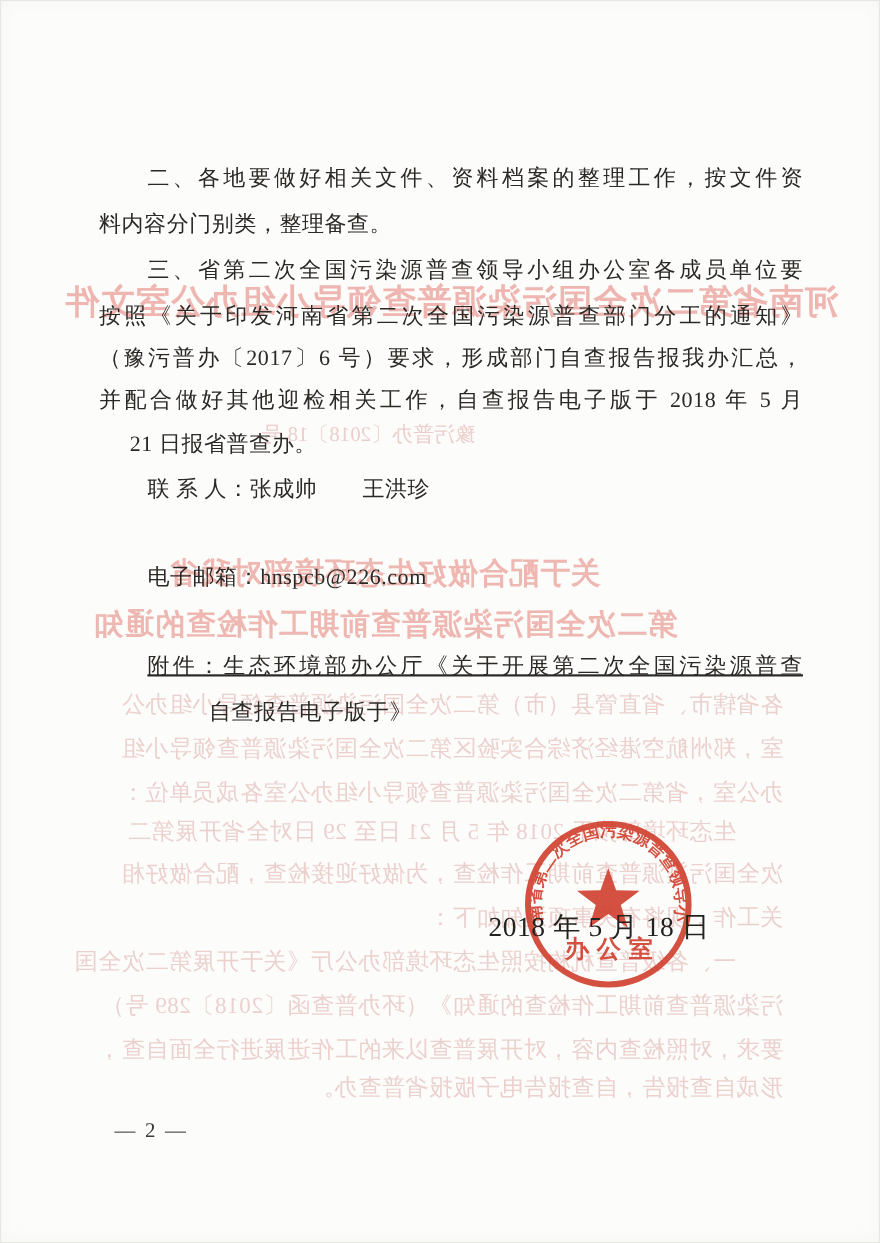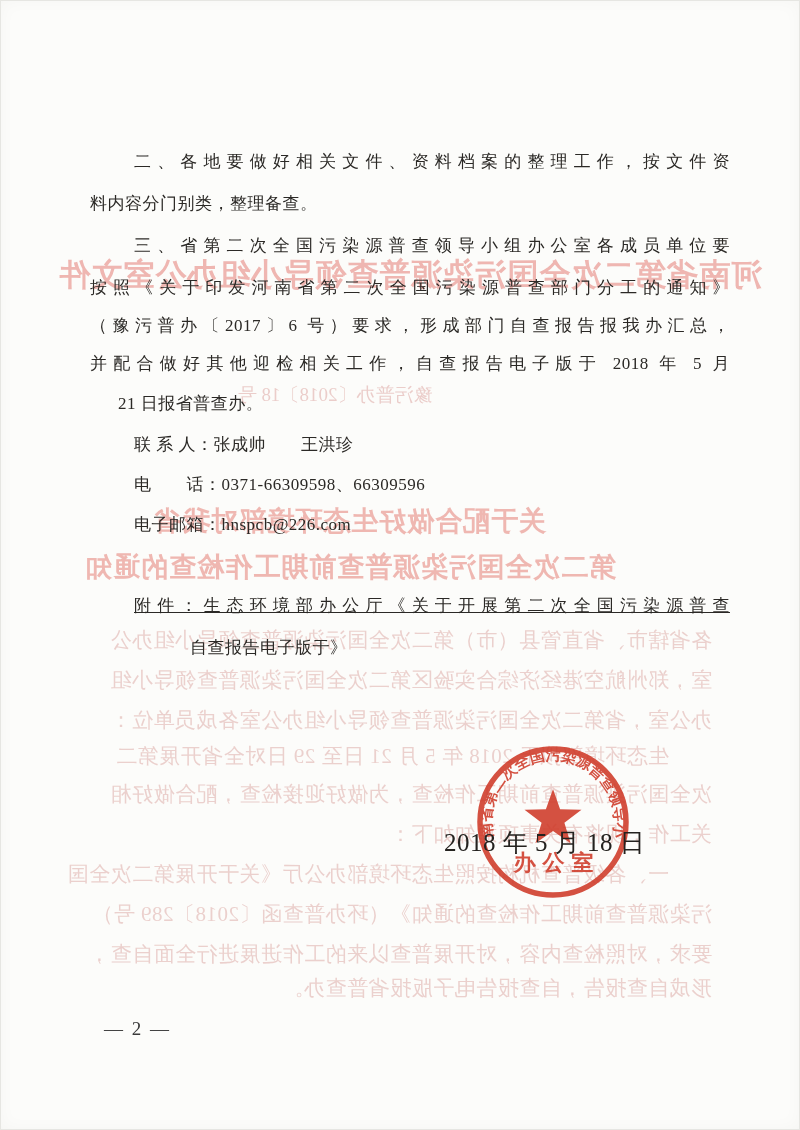--- a/index.html
+++ b/index.html
@@ -7,21 +7,21 @@
     position:relative;
     width:800px;height:1130px;
     background:#fcfcfa;
     overflow:hidden;
     font-family:"Liberation Serif","DejaVu Serif",serif;
     box-shadow:inset 0 0 0 1px #e6e6e2, inset 0 0 18px rgba(0,0,0,0.03);
   }
   
   .l{
     position:absolute;
-    font-size:17px;
+    font-size:20px;
     line-height:28px;
     color:#2b2926;
     white-space:nowrap;
     letter-spacing:0.5px;
     z-index:3;
   }
   .just{
     white-space:normal;
     text-align:justify;
     text-align-last:justify;
@@ -88,21 +88,20 @@
 
   <div class="l just indent" style="left:90px;top:148px;width:640px;">二、各地要做好相关文件、资料档案的整理工作，按文件资</div>
   <div class="l" style="left:90px;top:190px;">料内容分门别类，整理备查。</div>
   <div class="l just indent" style="left:90px;top:232px;width:640px;">三、省第二次全国污染源普查领导小组办公室各成员单位要</div>
   <div class="l just" style="left:90px;top:274px;width:640px;">按照《关于印发河南省第二次全国污染源普查部门分工的通知》</div>
   <div class="l just" style="left:90px;top:312px;width:640px;">（豫污普办〔2017〕6 号）要求，形成部门自查报告报我办汇总，</div>
   <div class="l just" style="left:90px;top:350px;width:640px;">并配合做好其他迎检相关工作，自查报告电子版于 2018 年 5 月</div>
   <div class="l" style="left:90px;top:390px;margin-left:28px;">21 日报省普查办。</div>
 
   <div class="l" style="left:134px;top:431px;">联 系 人：张成帅　　王洪珍</div>
-  <div class="l" style="left:134px;top:471px;">电　　话：0371-66309598、66309596</div>
   <div class="l" style="left:134px;top:511px;">电子邮箱：hnspcb@226.com</div>
 
   <div class="l just" style="left:134px;top:592px;width:596px;text-decoration:underline;">附件：生态环境部办公厅《关于开展第二次全国污染源普查</div>
   <div class="l" style="left:190px;top:634px;">自查报告电子版于》</div>
 
   <svg class="seal" width="170" height="170" viewBox="0 0 170 170">
     <circle cx="85" cy="85" r="73" fill="none" stroke="#cf3826" stroke-width="5.5"></circle>
     <path id="sealArc" d="M 26.4 105.2 A 62 62 0 1 1 143.6 105.2" fill="none"></path>
     <polygon fill="#cf3826" points="85,52 92.1,72.3 113.5,72.7 96.4,85.7 102.6,106.3 85,94 67.4,106.3 73.6,85.7 56.5,72.7 77.9,72.3"></polygon>
     <text font-size="15" font-weight="bold" fill="#cf3826" font-family="Liberation Serif, DejaVu Serif, serif">

